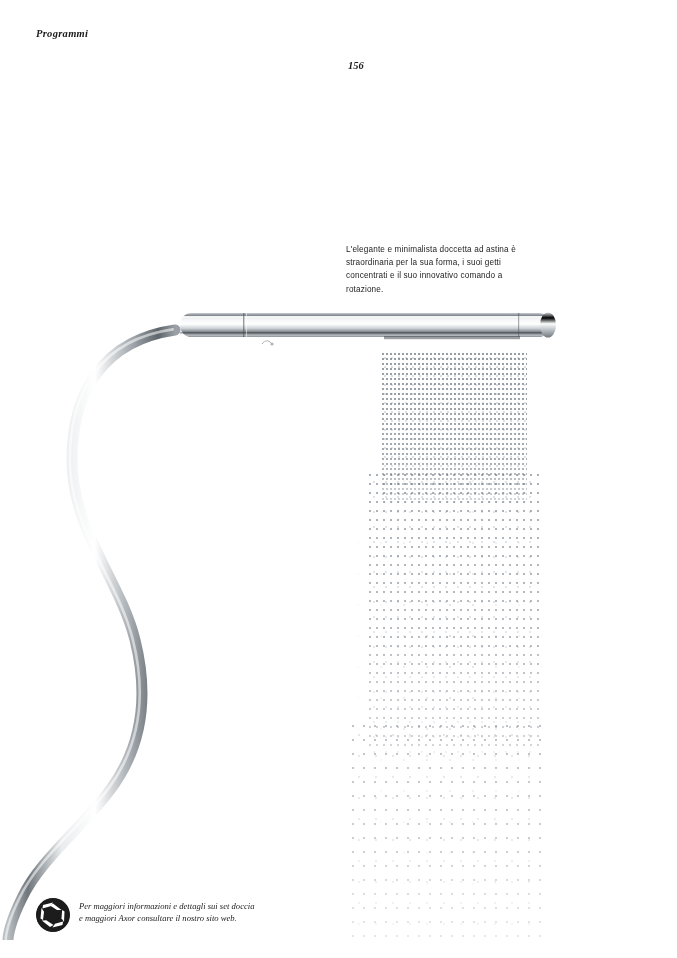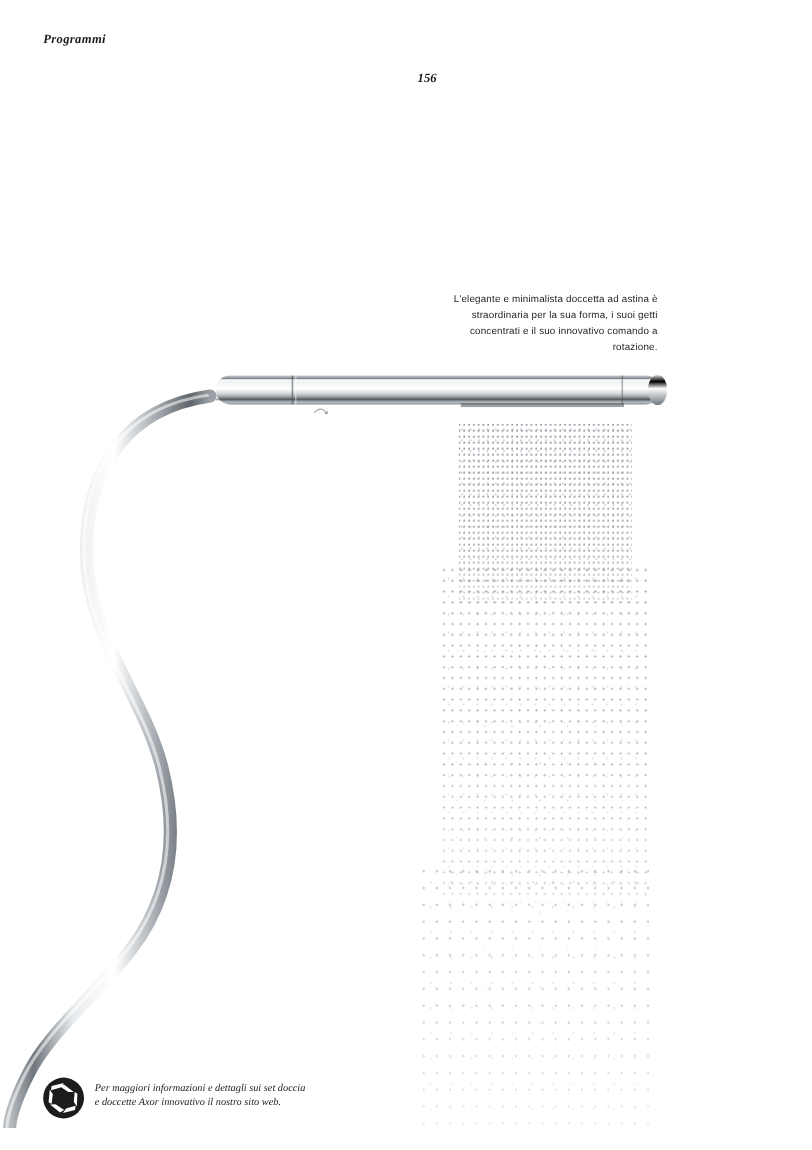--- a/index.html
+++ b/index.html
@@ -43,24 +43,23 @@
     font-style: italic;
     font-weight: bold;
     font-size: 10.5px;
     color: #1a1a1a;
     margin-top: 32px;
   }
 
   
   .caption-block {
     position: absolute;
-    left: 360px;
+    left: 346px;
     top: 243px;
     width: 188px;
-    text-align: right;
   }
   .caption-block p {
     margin: 0;
     font-family: "Liberation Sans", sans-serif;
     font-size: 8.2px;
     line-height: 13.2px;
     color: #1d1d1d;
     letter-spacing: 0.15px;
   }
 
@@ -264,15 +263,15 @@
         <path d="M26.5 27 L16.5 29.5 L19 25.8 L27 23.5 Z"></path>
         <path d="M14 29 L5.8 22.5 L10.3 22.2 L17.5 27 Z"></path>
         <path d="M4.5 20.5 L5.5 10 L8 13.8 L7 22 Z"></path>
         <path d="M7 7 L17 4.5 L14.5 8.3 L6.5 10.6 Z"></path>
       </g>
       <circle cx="17" cy="17" r="5.2" fill="#1c1c1c"></circle>
     </svg>
   </div>
   <div class="footnote-text">
     <span>Per maggiori informazioni e dettagli sui set doccia</span>
-    <span>e doccette Axor innovativo il nostro sito web.</span>
+    <span>e maggiori Axor consultare il nostro sito web.</span>
   </div>
 </div>
 
 </body></html>

